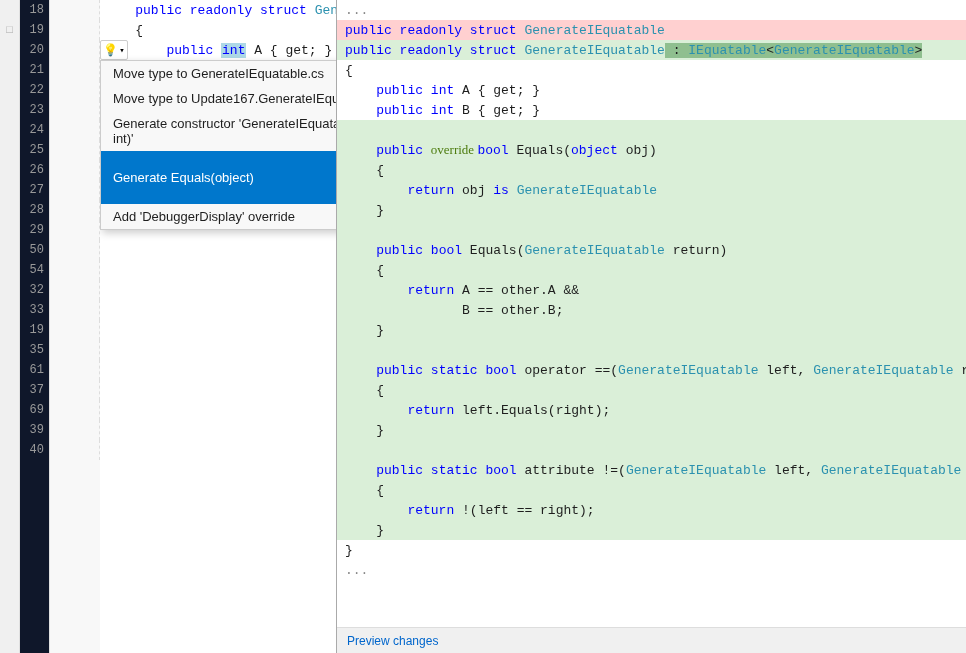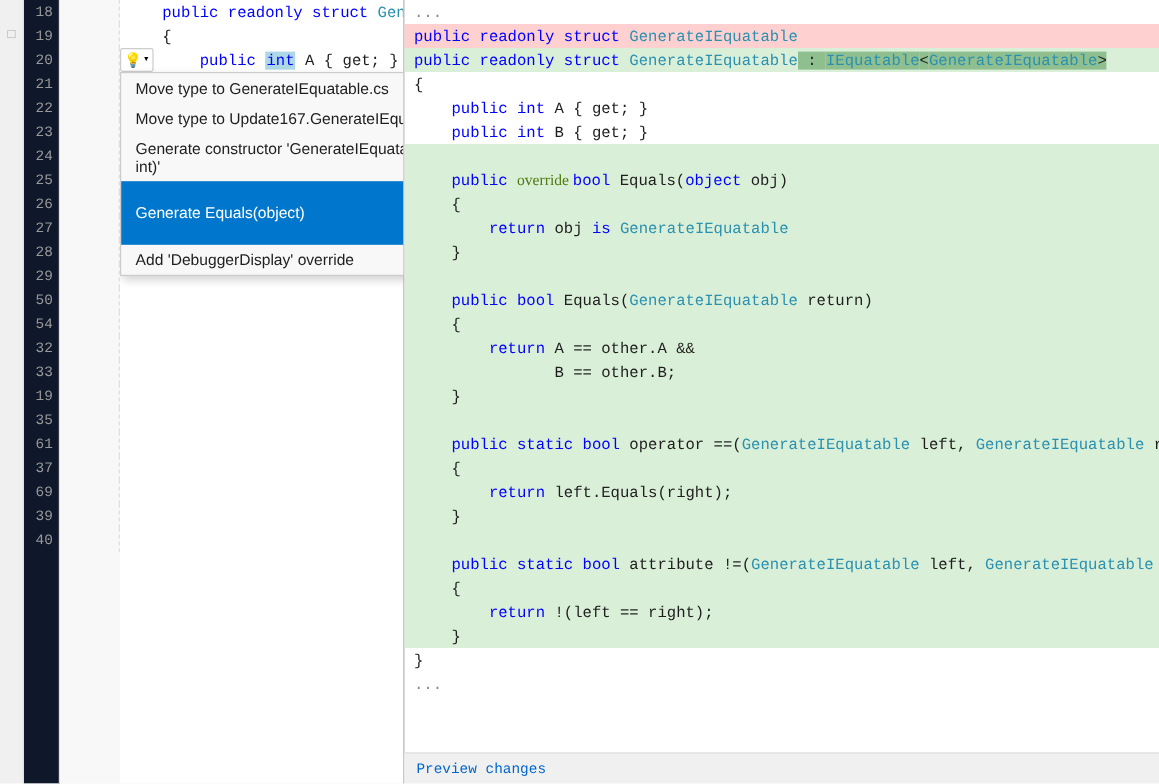--- a/index.html
+++ b/index.html
@@ -419,16 +419,16 @@
         <span>}</span>
       </div>
 
       <div class="rp-line">
         <span style="color:#888;">...</span>
       </div>
 
     </div>
 
     <div style="height:26px; background:#f0f0f0; border-top:1px solid #ddd; display:flex; align-items:center; padding-left:10px;">
-      <a href="#" style="color:#0066cc; font-size:12px; font-family:Liberation Mono, monospace; text-decoration:none;">Preview changes</a>
+      <a href="#" style="color:#0066cc; font-size:12px; font-family:Liberation Sans, sans-serif; text-decoration:none;">Preview changes</a>
     </div>
   </div>
 </div>
 
 </body></html>

